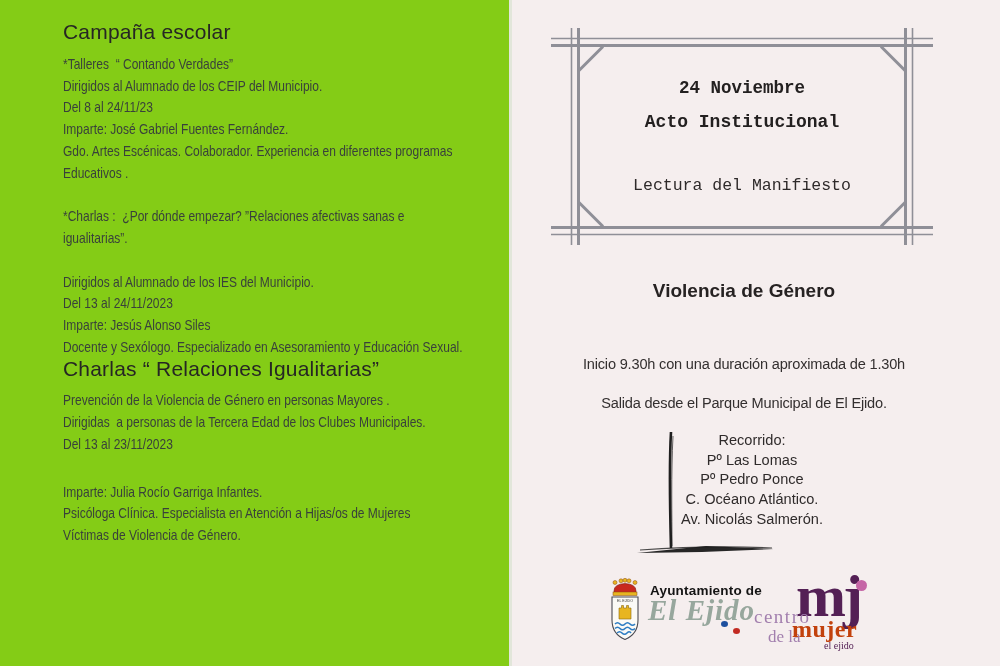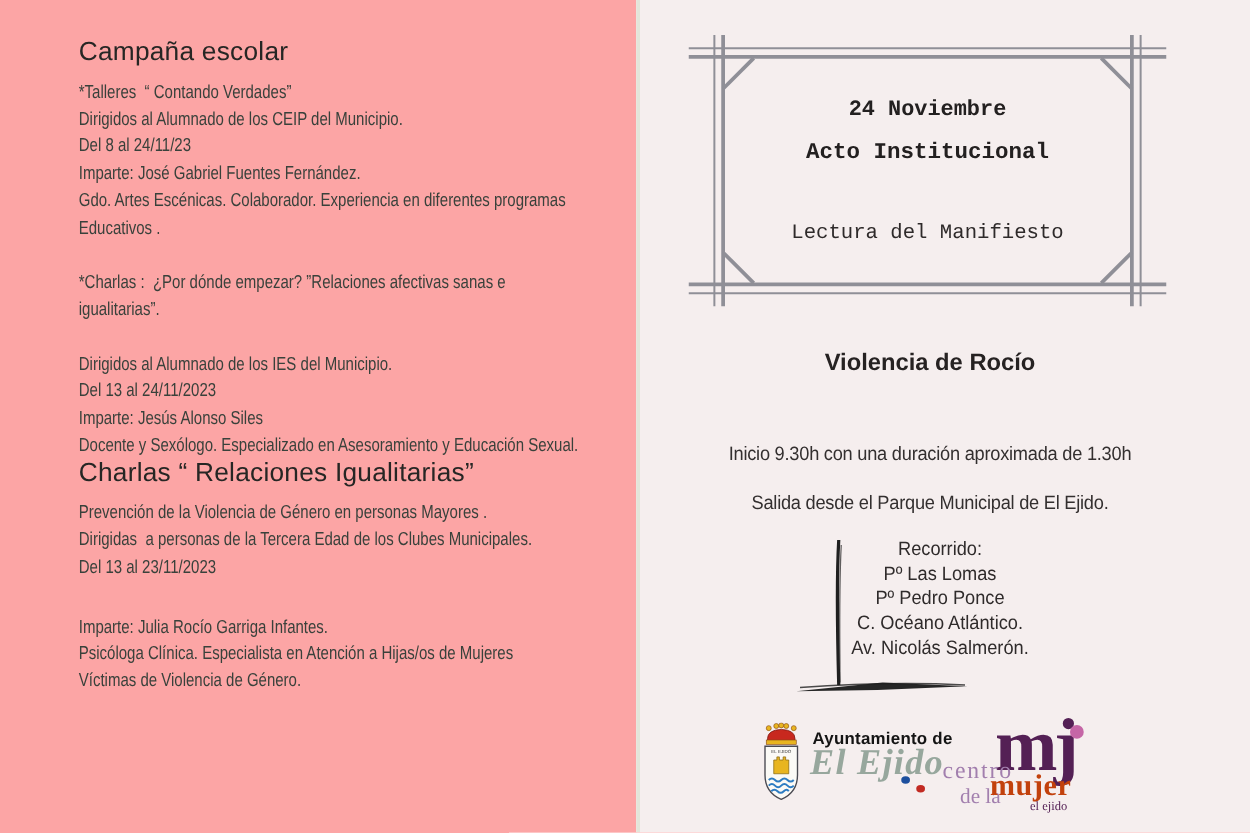--- a/index.html
+++ b/index.html
@@ -1,20 +1,20 @@
 <!DOCTYPE html>
 <html><head>
 <meta charset="utf-8">
 <style>
   html,body{margin:0;padding:0;}
   body{width:1000px;height:666px;overflow:hidden;font-family:"Liberation Sans",sans-serif;}
   .page{display:flex;width:1000px;height:666px;}
 
   
-  .left{width:509px;background:#fca5a5;box-sizing:border-box;padding:30px 30px 0 63px;}
+  .left{width:509px;background:#84cc16;box-sizing:border-box;padding:20px 30px 0 63px;}
   .divider{width:3px;background:#e2e6da;}
   .left h1{font-size:21px;font-weight:400;color:#262624;margin:0;letter-spacing:.2px;}
   .h2{margin-top:46px;}
   .blk{color:#39413b;font-size:15px;line-height:21.7px;transform:scaleX(0.8);transform-origin:0 0;width:125%;}
   .ln{white-space:pre;}
   .b1{margin-top:9px;}
   .b2{margin-top:22px;}
   .b3{margin-top:22px;}
   .b4{margin-top:8px;}
   .b5{margin-top:26px;}
@@ -121,21 +121,21 @@
           <line x1="32.5" y1="176" x2="57" y2="200.5" stroke-width="3"></line>
           <line x1="359.5" y1="176" x2="335" y2="200.5" stroke-width="3"></line>
         </g>
       </svg>
       <div class="ftext fdate">24 Noviembre</div>
       <div class="ftext fsub">Lectura del Manifiesto</div>
       <div class="ftext ftitle">Acto Institucional</div>
     </div>
 
     <div class="abs ctr routehead">
-      <div>Violencia de Rocío</div>
+      <div>Violencia de Género</div>
     </div>
     <div class="abs ctr info1 cond2">Inicio 9.30h con una duración aproximada de 1.30h</div>
     <div class="abs ctr info2 cond2">Salida desde el Parque Municipal de El Ejido.</div>
 
     <svg class="abs sketch" width="150" height="140" viewBox="0 0 150 140">
       <path d="M39 6 C 37 40, 38 85, 39 122" stroke="#1f1f1f" stroke-width="2.6" fill="none"></path>
       <path d="M41 10 C 39 48, 40 90, 40 120" stroke="#1f1f1f" stroke-width="1" fill="none" opacity="0.7"></path>
       <path d="M5 127 L74 120 L142 123 L70 126 Z" fill="#262626"></path>
       <path d="M8 124 C 50 121, 100 120, 140 122" stroke="#1f1f1f" stroke-width="1.2" fill="none" opacity="0.8"></path>
     </svg>

